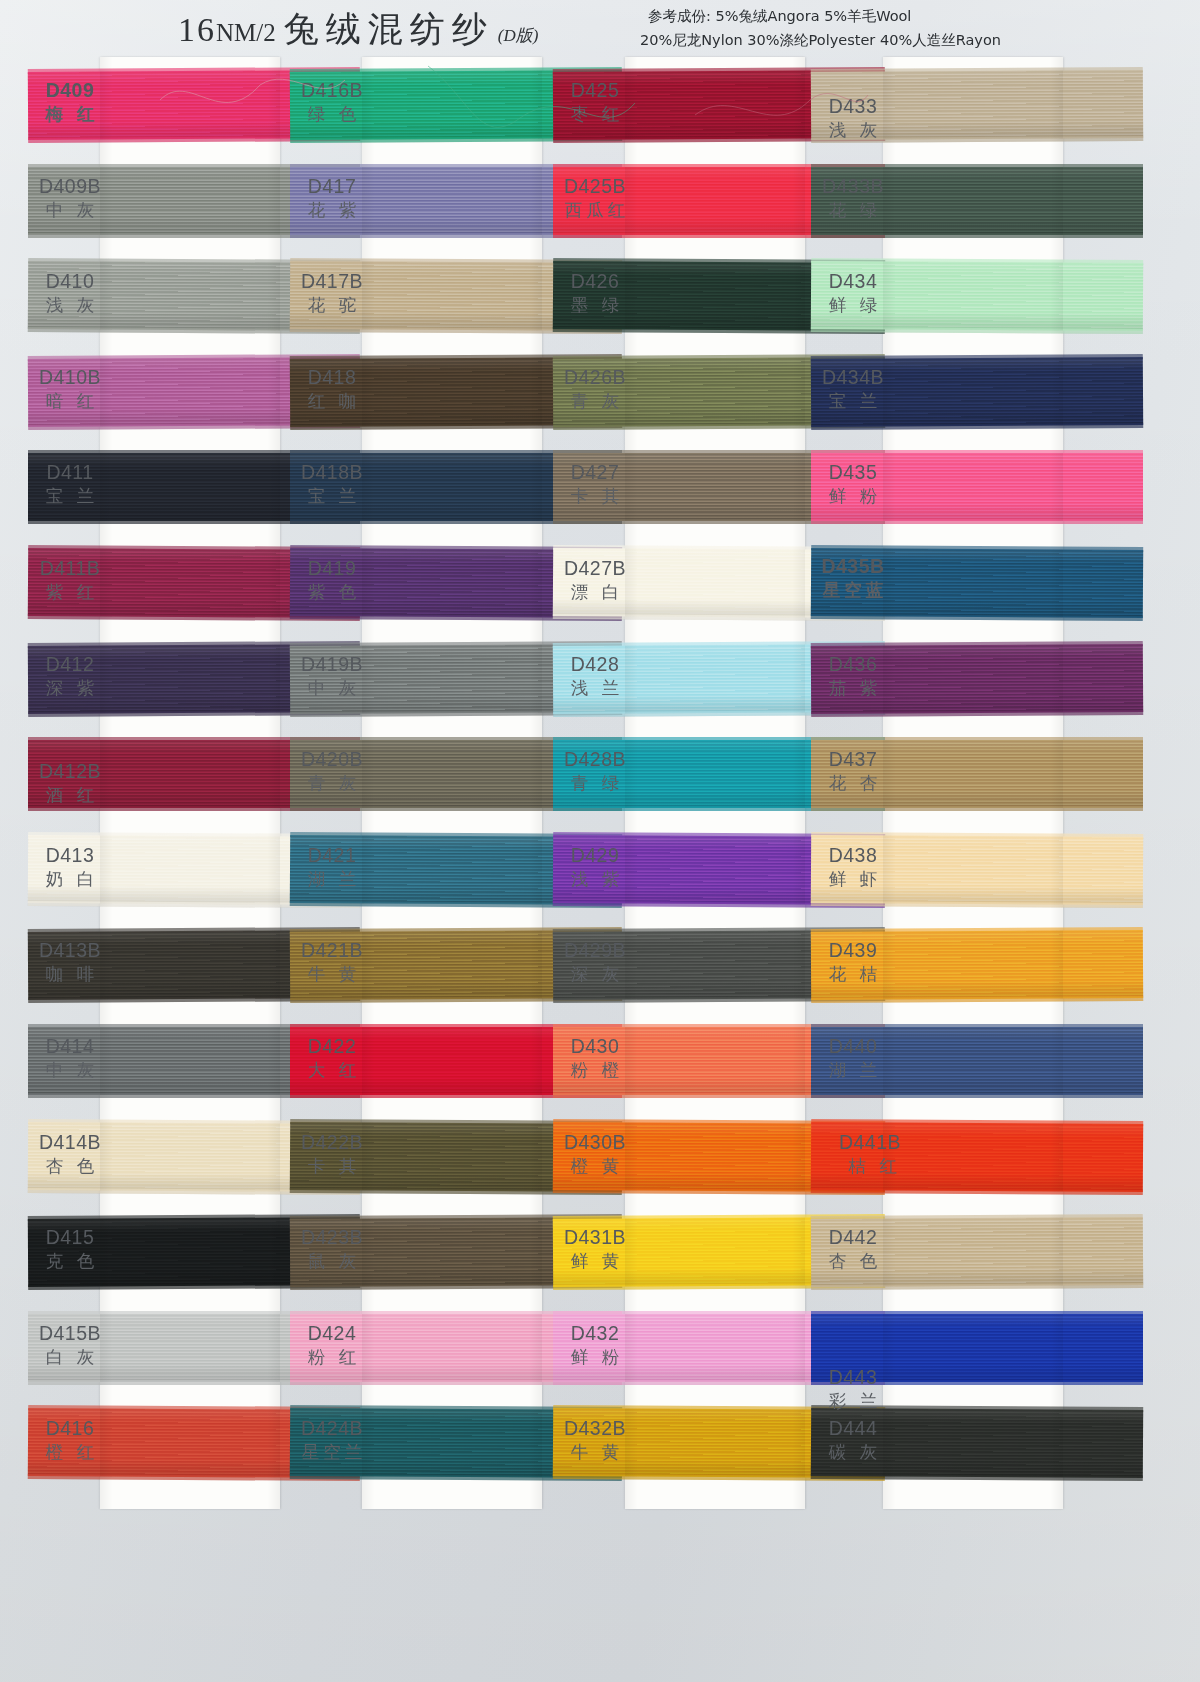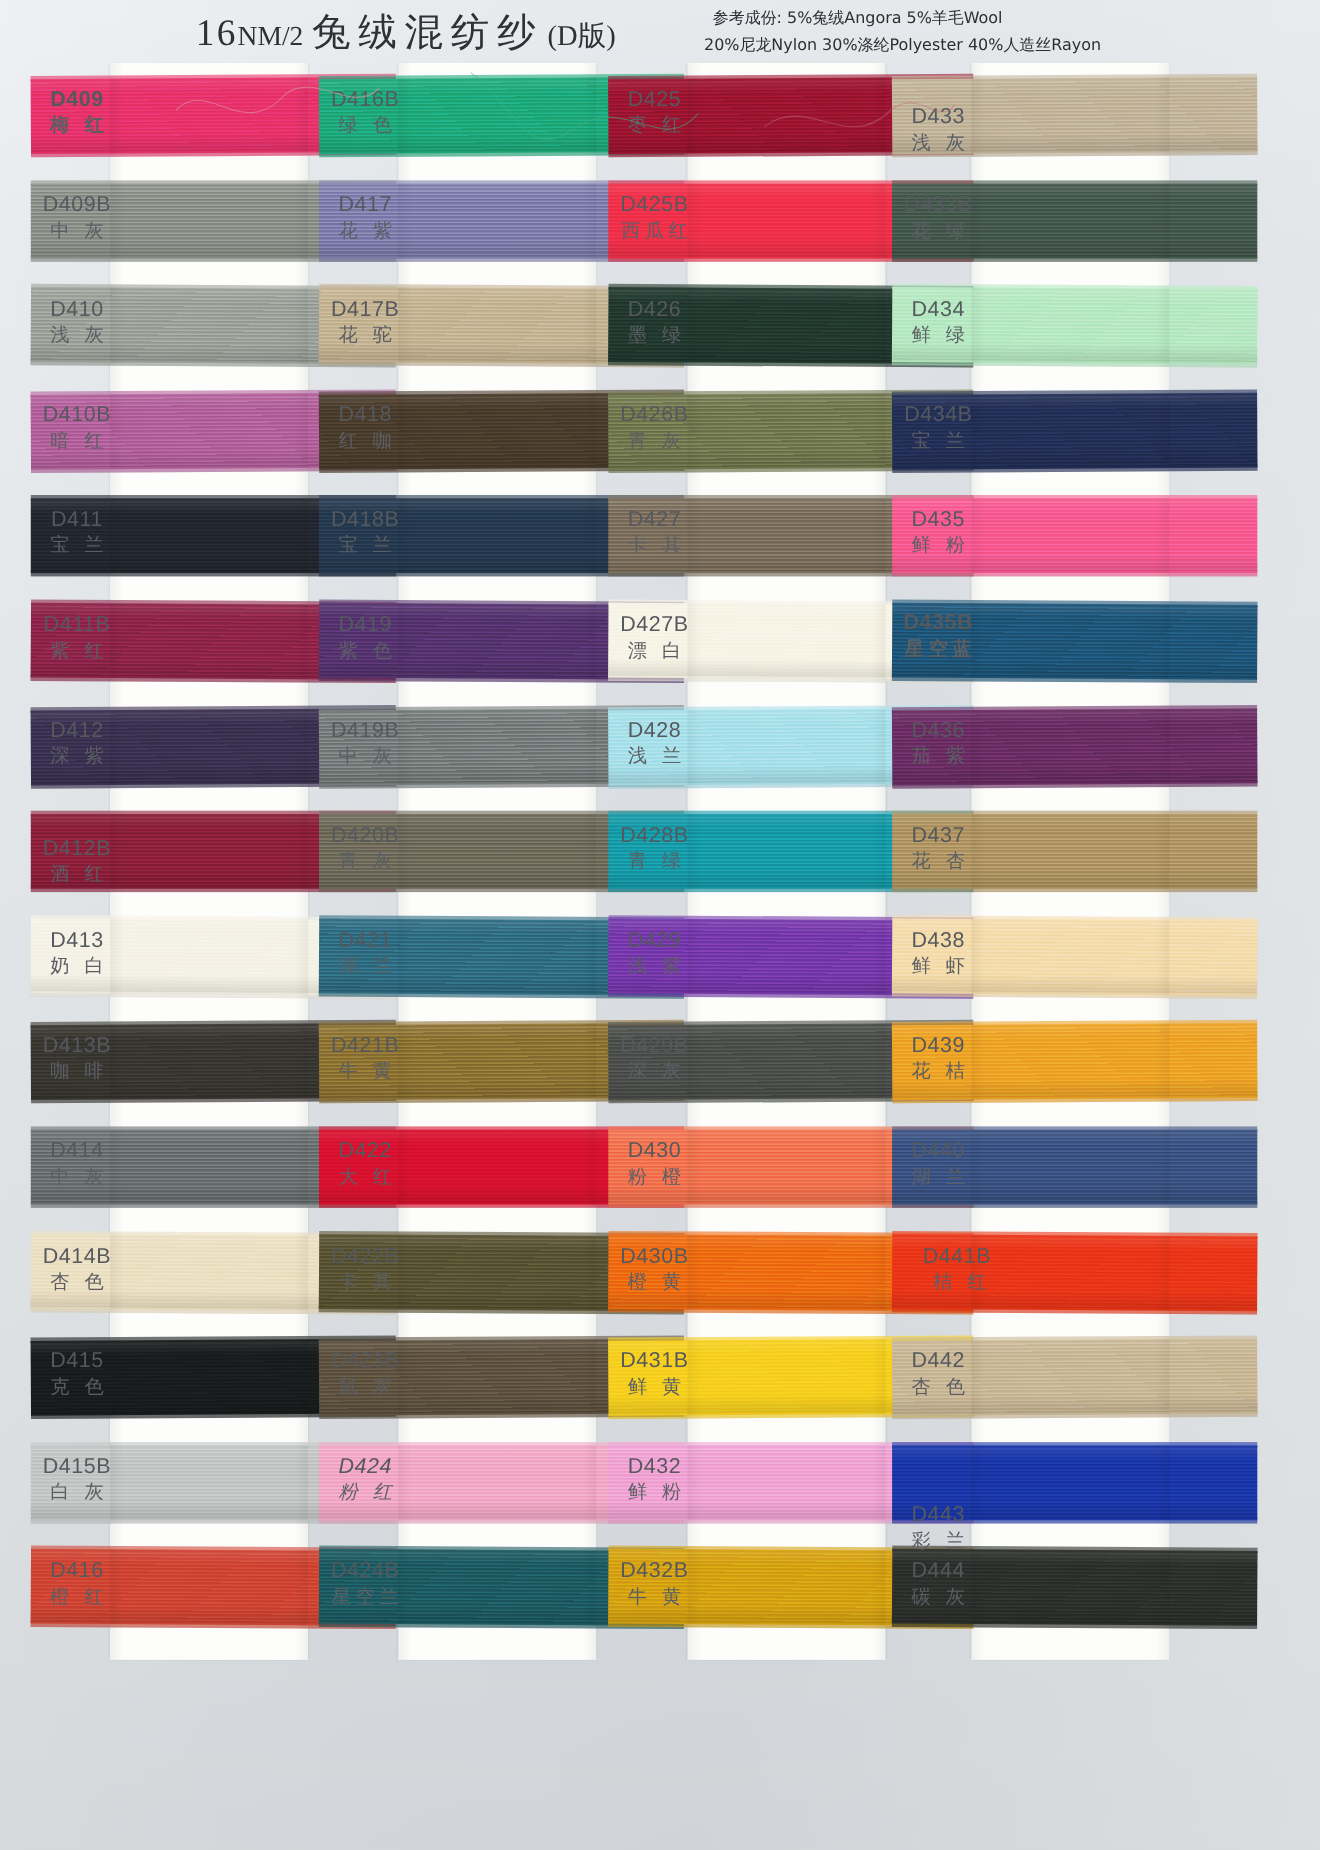--- a/index.html
+++ b/index.html
@@ -26,21 +26,21 @@
   
   #header{position:absolute;top:0;left:0;width:1200px;height:56px;}
   #title{
     position:absolute;left:178px;top:6px;
     font-family:"Liberation Serif","DejaVu Serif",serif;
     font-size:34px;letter-spacing:2px;color:#2e3236;white-space:nowrap;
   }
   #title .num{font-family:"Liberation Serif",serif;font-size:34px;}
   #title .nm{font-size:25px;letter-spacing:0;}
   #title .cn{font-size:35px;letter-spacing:7px;margin-left:8px;}
-  #title .ver{font-size:26px;letter-spacing:0;margin-left:4px;}
+  #title .ver{font-size:17px;letter-spacing:0;margin-left:4px;font-style:italic;}
   .comp{
     position:absolute;font-size:14.5px;color:#2b2f33;white-space:nowrap;
     font-family:"DejaVu Sans","Liberation Sans",sans-serif;
   }
   #comp1{left:648px;top:7px;}
   #comp2{left:640px;top:31px;}
 
   
   .column{position:absolute;top:57px;width:180px;}
   .card{
@@ -483,21 +483,21 @@
             <div class="cname">鼠 灰</div>
           </div>
         </div>
         <div class="row" style="height: 95.6px;">
           <div class="band" style="transform: rotate(0deg);">
             <div class="yarn" style="background: rgb(242, 168, 198);">
               <div class="fuzz-t" style="background: rgb(242, 168, 198);"></div>
               <div class="fuzz-b" style="background: rgb(242, 168, 198);"></div>
             </div>
           </div>
-          <div class="labels" style="left: -78px; top: 22px; font-style: italic;">
+          <div class="labels" style="left: -78px; top: 22px;">
             <div class="code">D424</div>
             <div class="cname">粉 红</div>
           </div>
         </div>
         <div class="row" style="height: 95.6px;">
           <div class="band" style="transform: rotate(0.35deg);">
             <div class="yarn" style="background: rgb(29, 90, 97);">
               <div class="fuzz-t" style="background: rgb(29, 90, 97);"></div>
               <div class="fuzz-b" style="background: rgb(29, 90, 97);"></div>
             </div>

